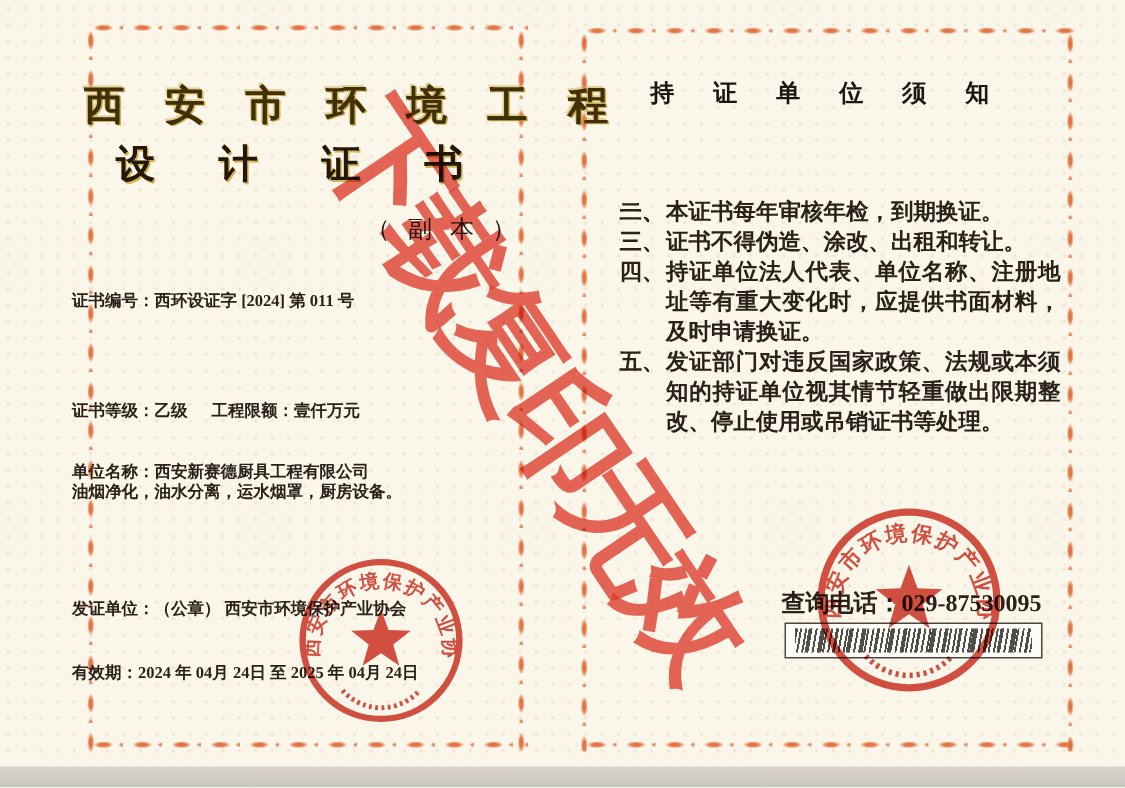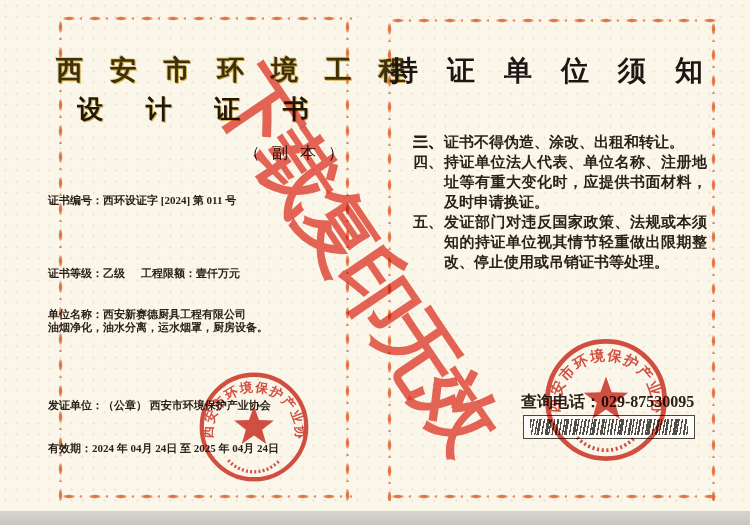--- a/index.html
+++ b/index.html
@@ -55,21 +55,21 @@
     position:absolute;left:48px;z-index:10;color:#2b2118;
     font-size:11px;font-weight:600;white-space:nowrap;
   }
   .field-wrap{white-space:normal;display:flex;width:300px;}
   .field-wrap .lbl{flex:0 0 auto;}
   .field-wrap .val{flex:1 1 auto;}
   .gap{display:inline-block;width:16px;}
   
   .notice-title{
     position:absolute;left:389px;top:52px;width:326px;text-align:center;z-index:10;
-    font-size:28px;font-weight:bold;letter-spacing:11px;color:#1c1712;white-space:nowrap;
+    font-size:16px;font-weight:bold;letter-spacing:11px;color:#1c1712;white-space:nowrap;
   }
   .notice-list{
     position:absolute;left:413px;top:132px;width:294px;z-index:10;
     font-size:15px;font-weight:600;line-height:20px;color:#2b2118;text-align:justify;
   }
   .notice-item{position:relative;padding-left:31px;}
   .notice-item .num{position:absolute;left:0;top:0;}
   .phone-line{
     position:absolute;left:521px;top:392px;z-index:10;
     font-size:16px;font-weight:600;color:#2b2118;white-space:nowrap;
@@ -141,20 +141,21 @@
 </div>
 
 <div class="notice-title">持 证 单 位 须 知</div>
 
 <div class="notice-list">
   <div class="notice-item">
     <span class="num">一、</span>
   </div>
   <div class="notice-item">
     <span class="num">二、</span>
+    <span>本证书每年审核年检，到期换证。</span>
   </div>
   <div class="notice-item">
     <span class="num">三、</span>
     <span>证书不得伪造、涂改、出租和转让。</span>
   </div>
   <div class="notice-item">
     <span class="num">四、</span>
     <span>持证单位法人代表、单位名称、注册地址等有重大变化时，应提供书面材料，及时申请换证。</span>
   </div>
   <div class="notice-item">

